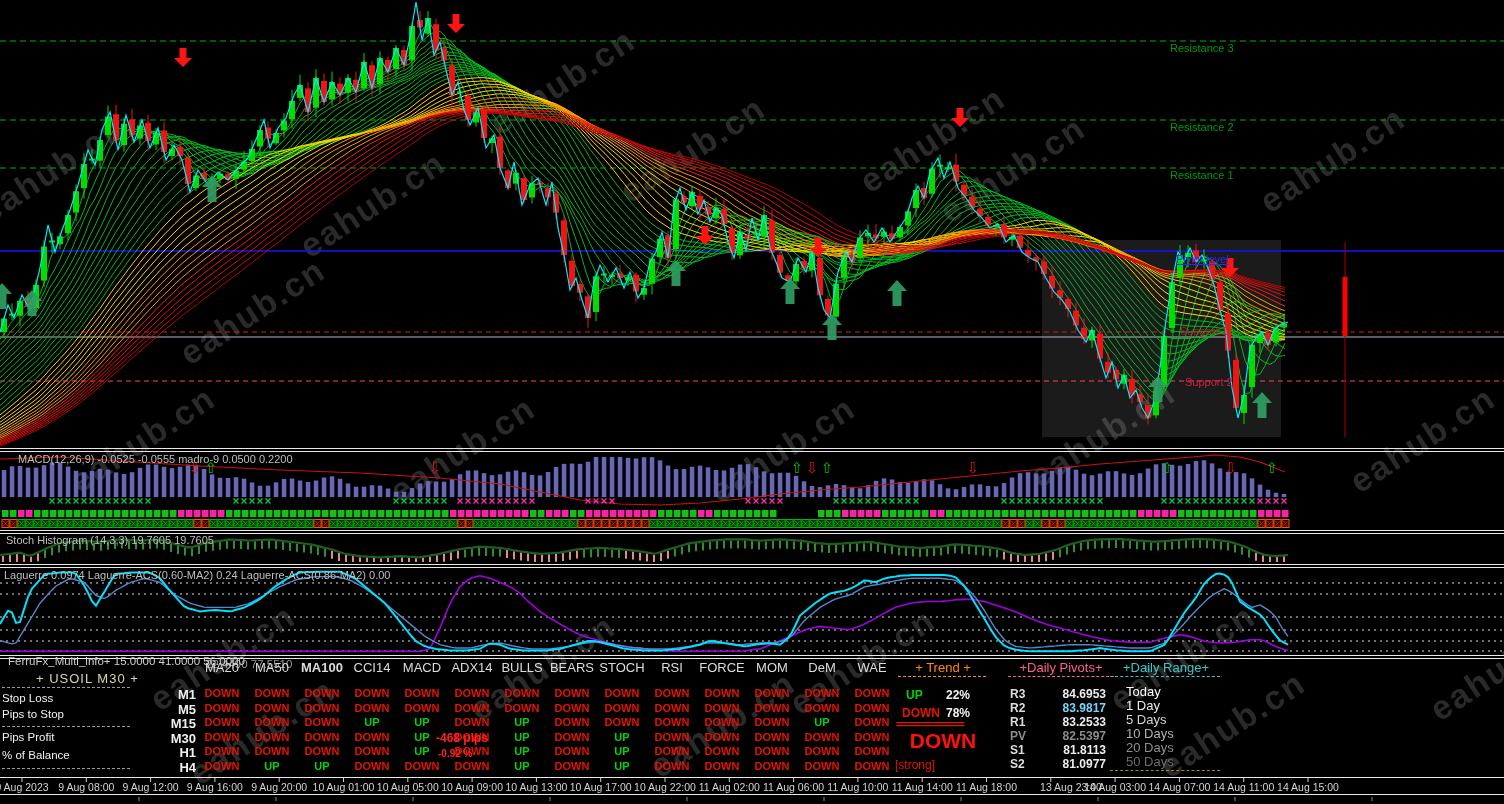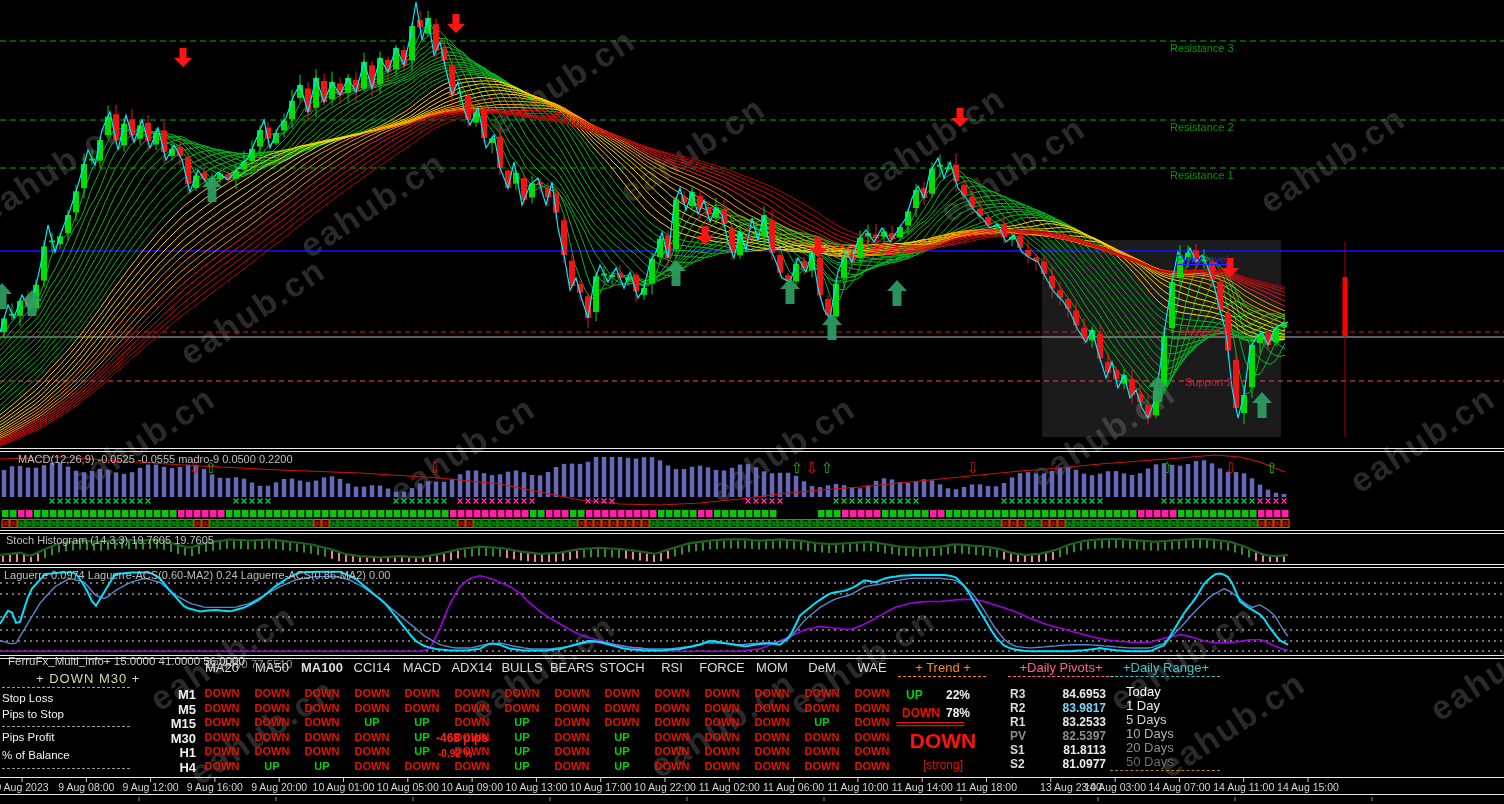--- a/index.html
+++ b/index.html
@@ -1396,33 +1396,33 @@
         <line x1="1372" y1="797" x2="1372" y2="801" stroke="#8a8a8a" stroke-width="1"></line>
       </g>
     </svg>
 
   <div class="abs panel-label" style="left:6px;top:453px;padding-left:12px;">MACD(12,26,9) -0.0525 -0.0555  madro-9 0.0500 0.2200</div>
   <div class="abs panel-label" style="left:6px;top:534px;">Stoch Histogram (14,3,3) 19.7605 19.7605</div>
   <div class="abs panel-label" style="left:4px;top:569px;">Laguerre 0.0974  Laguerre-ACS(0.60-MA2) 0.24  Laguerre-ACS(0.86-MA2) 0.00</div>
 
   <div class="abs" style="left:8px;top:655px;color:#cfcfcf;font-size:11.5px;">FerruFx_Multi_info+ 15.0000 41.0000 56.0000</div>
   <div class="abs" style="left:206px;top:658px;color:#9a9a9a;font-size:11.5px;z-index:2;">22.4490 77.5510</div>
-  <div class="abs" style="left:36px;top:671px;color:#d6d6a8;font-size:13px;letter-spacing:1px;">+ DOWN M30 +</div>
+  <div class="abs" style="left:36px;top:671px;color:#d6d6a8;font-size:13px;letter-spacing:1px;">+ USOIL M30 +</div>
   <div class="abs" style="left:436px;top:731px;color:#ff2020;font-size:12px;font-weight:bold;z-index:4;">-468 pips</div>
   <div class="abs" style="left:438px;top:748px;color:#ff2020;font-size:10px;font-weight:bold;z-index:4;">-0.92 %</div>
 
   <div class="abs" style="left:895px;top:660px;width:96px;color:#ff8c00;font-size:13px;text-align:center;">+  Trend  +</div>
   <div class="abs" style="left:898px;top:676px;width:88px;border-top:1px dashed #ff8c00;"></div>
   <div class="abs" style="left:906px;top:688px;color:#00d20a;font-size:12px;font-weight:bold;">UP</div>
   <div class="abs" style="left:946px;top:688px;color:#f0f0f0;font-size:12px;font-weight:bold;">22%</div>
   <div class="abs" style="left:902px;top:706px;color:#e41400;font-size:12px;font-weight:bold;">DOWN</div>
   <div class="abs" style="left:946px;top:706px;color:#f0f0f0;font-size:12px;font-weight:bold;">78%</div>
   <div class="abs" style="left:896px;top:719px;color:#e41400;font-size:10px;font-weight:bold;letter-spacing:-1px;">==============</div>
   <div class="abs" style="left:895px;top:729px;width:96px;color:#ff1010;font-size:21px;font-weight:bold;text-align:center;">DOWN</div>
-  <div class="abs" style="left:895px;top:758px;width:96px;color:#e41400;font-size:12px;text-align:center;">[strong]</div>
+  <div class="abs" style="left:895px;top:758px;width:96px;color:#e41400;font-size:12px;text-align:left;">[strong]</div>
 
   <div class="abs" style="left:1002px;top:660px;width:118px;color:#ff6090;font-size:13px;text-align:center;">+Daily Pivots+</div>
   <div class="abs" style="left:1008px;top:676px;width:106px;border-top:1px dashed #ff6090;"></div>
 
   <div class="abs" style="left:1106px;top:660px;width:120px;color:#3fc6c6;font-size:13px;text-align:center;">+Daily Range+</div>
   <div class="abs" style="left:1110px;top:676px;width:110px;border-top:1px dashed #3fc6c6;"></div>
   <div class="abs" style="left:1110px;top:770px;width:110px;border-top:1px dashed #b8860b;"></div>
 <div class="wm" style="left: -30px; top: 150px;">eahub.cn</div>
     <div class="wm" style="left: 290px; top: 185px;">eahub.cn</div>
     <div class="wm" style="left: 610px; top: 130px;">eahub.cn</div>

